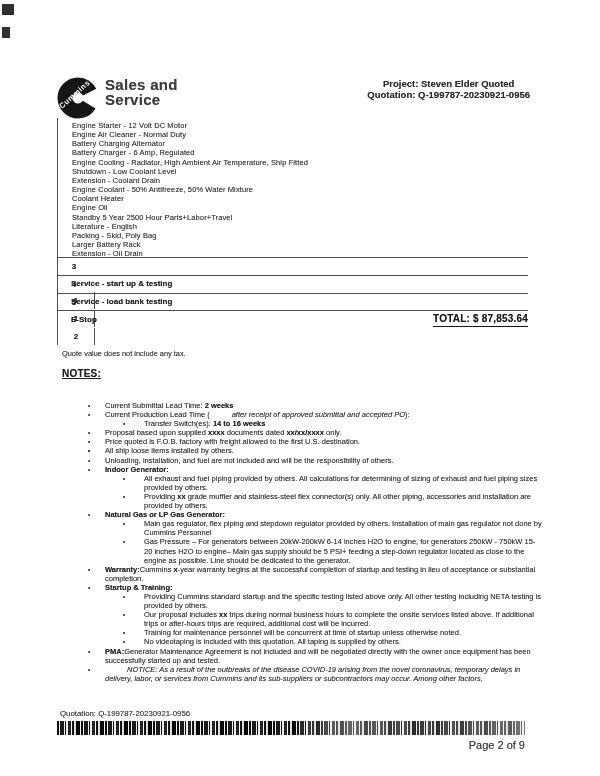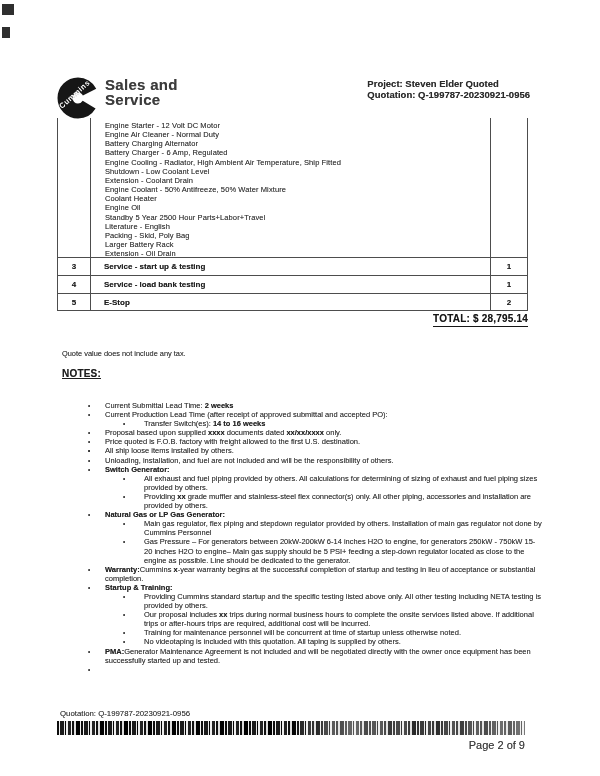--- a/index.html
+++ b/index.html
@@ -8,25 +8,25 @@
     font-family:"Liberation Sans","DejaVu Sans",sans-serif;color:#333;
     text-shadow:0 0 .3px rgba(50,50,50,.55);
   }
   .artifact{position:absolute;background:#2f2f2f;}
   .a1{left:2px;top:4px;width:12px;height:11px;}
   .a2{left:2px;top:27px;width:8px;height:11px;}
 
   .logo-wrap{position:absolute;left:57px;top:75px;width:44px;height:46px;}
   .brand{position:absolute;left:105px;top:77px;font-size:15px;font-weight:bold;
          color:#3c3c3c;line-height:15px;letter-spacing:.3px;}
-  .hdr-right{position:absolute;right:70px;top:79px;text-align:left;font-size:9.5px;
+  .hdr-right{position:absolute;right:70px;top:79px;text-align:center;font-size:9.5px;
              font-weight:bold;color:#2b2b2b;line-height:10.5px;}
 
   .tbl{position:absolute;left:57px;top:118px;width:471px;color:#2e2e2e;}
-  .tbl *{box-sizing:border-box;}
+  .tbl *{box-sizing:border-box;flex-direction:column;}
   .bigrow{display:flex;height:139px;}
   .cell{border-left:1px solid #4d4d4d;}
   .numc{width:33px;}
   .descc{width:400px;padding:3px 0 0 14px;}
   .qtyc{width:38px;border-right:1px solid #4d4d4d;}
   .item-line{font-size:7.5px;line-height:9.15px;letter-spacing:.1px;color:#3a3a3a;}
   .trow{display:flex;height:18px;border-top:1px solid #4d4d4d;font-weight:bold;
         font-size:8px;color:#1d1d1d;align-items:center;}
   .trow:last-child{border-bottom:1px solid #4d4d4d;}
   .trow .num{width:33px;text-align:center;border-left:1px solid #4d4d4d;align-self:stretch;line-height:17px;}
@@ -42,21 +42,21 @@
 
   .notes{position:absolute;left:57px;top:401px;width:486px;font-size:7.5px;
          line-height:9.1px;color:#383838;}
   .note{position:relative;}
   .note.lvl1{padding-left:48px;}
   .note.lvl2{padding-left:87px;}
   .note .bullet{position:absolute;font-size:6.5px;top:0;}
   .note.lvl1 .bullet{left:31px;}
   .note.lvl2 .bullet{left:66px;}
   .b{font-weight:bold;color:#222;margin-top:32px;}
-  .i{}
+  .i{font-style:italic;padding-left:22px;}
 
   .foot-q{position:absolute;left:60px;top:709px;font-size:7.8px;color:#3a3a3a;}
   .barcode{
     position:absolute;left:57px;top:721px;width:468px;height:14px;
     background-image:
       linear-gradient(90deg, rgba(255,255,255,0) 0%, rgba(255,255,255,0) 50%,
         rgba(248,248,248,.35) 62%, rgba(240,240,240,.15) 78%, rgba(250,250,250,.4) 100%),
       repeating-linear-gradient(90deg,
         #0e0e0e 0px,#0e0e0e 2px,#f2f2f2 2px,#f2f2f2 3px,
         #1a1a1a 3px,#1a1a1a 7px,#e8e8e8 7px,#e8e8e8 8px,
@@ -126,47 +126,47 @@
           <div class="qty">1</div>
         </div>
         <div class="trow">
           <div class="num">5</div>
           <div class="desc">E-Stop</div>
           <div class="qty">2</div>
         </div>
       </div>
   </div>
 
-  <div class="total">TOTAL: $ 28,795.14</div>
+  <div class="total">TOTAL: $ 87,853.64</div>
 
   <div class="taxnote">Quote value does not include any tax.</div>
   <div class="notes-h">NOTES:</div>
 
   <div class="notes">
       <div class="note lvl1"><span class="bullet">•</span><span>Current Submittal Lead Time: </span><span class="b">2 weeks</span></div>
       <div class="note lvl1"><span class="bullet">•</span><span>Current Production Lead Time (</span><span class="i">after receipt of approved submittal and accepted PO</span><span>):</span></div>
       <div class="note lvl2"><span class="bullet">•</span><span>Transfer Switch(es): </span><span class="b">14 to 16 weeks</span></div>
       <div class="note lvl1"><span class="bullet">•</span><span>Proposal based upon supplied </span><span class="b">xxxx</span><span> documents dated </span><span class="b">xx/xx/xxxx</span><span> only.</span></div>
       <div class="note lvl1"><span class="bullet">•</span><span>Price quoted is F.O.B. factory with freight allowed to the first U.S. destination.</span></div>
       <div class="note lvl1"><span class="bullet">•</span></div>
       <div class="note lvl1"><span class="bullet">•</span><span>All ship loose items installed by others.</span></div>
       <div class="note lvl1"><span class="bullet">•</span><span>Unloading, installation, and fuel are not included and will be the responsibility of others.</span></div>
-      <div class="note lvl1"><span class="bullet">•</span><span class="b">Switch Generator:</span></div>
+      <div class="note lvl1"><span class="bullet">•</span><span class="b">Indoor Generator:</span></div>
       <div class="note lvl2"><span class="bullet">•</span><span>All exhaust and fuel piping provided by others. All calculations for determining of sizing of exhaust and fuel piping sizes provided by others.</span></div>
       <div class="note lvl2"><span class="bullet">•</span><span>Providing </span><span class="b">xx</span><span> grade muffler and stainless-steel flex connector(s) only. All other piping, accessories and installation are provided by others.</span></div>
       <div class="note lvl1"><span class="bullet">•</span><span class="b">Natural Gas or LP Gas Generator:</span></div>
       <div class="note lvl2"><span class="bullet">•</span><span>Main gas regulator, flex piping and stepdown regulator provided by others. Installation of main gas regulator not done by Cummins Personnel</span></div>
       <div class="note lvl2"><span class="bullet">•</span><span>Gas Pressure – For generators between 20kW-200kW 6-14 inches H2O to engine, for generators 250kW - 750kW 15-20 inches H2O to engine– Main gas supply should be 5 PSI+ feeding a step-down regulator located as close to the engine as possible.  Line should be dedicated to the generator.</span></div>
       <div class="note lvl1"><span class="bullet">•</span><span class="b">Warranty:</span><span>Cummins </span><span class="b">x</span><span>-year warranty begins at the successful completion of startup and testing in lieu of acceptance or substantial completion.</span></div>
       <div class="note lvl1"><span class="bullet">•</span><span class="b">Startup &amp; Training:</span></div>
       <div class="note lvl2"><span class="bullet">•</span><span>Providing Cummins standard startup and the specific testing listed above only. All other testing including NETA testing is provided by others.</span></div>
       <div class="note lvl2"><span class="bullet">•</span><span>Our proposal includes </span><span class="b">xx</span><span> trips during normal business hours to complete the onsite services listed above. If additional trips or after-hours trips are required, additional cost will be incurred.</span></div>
       <div class="note lvl2"><span class="bullet">•</span><span>Training for maintenance personnel will be concurrent at time of startup unless otherwise noted.</span></div>
       <div class="note lvl2"><span class="bullet">•</span><span>No videotaping is included with this quotation.  All taping is supplied by others.</span></div>
       <div class="note lvl1"><span class="bullet">•</span><span class="b">PMA:</span><span>Generator Maintenance Agreement is not included and will be negotiated directly with the owner once equipment has been successfully started up and tested.</span></div>
-      <div class="note lvl1"><span class="bullet">•</span></div>
+      <div class="note lvl1"><span class="bullet">•</span><span class="i">NOTICE: As a result of the outbreaks of the disease COVID-19 arising from the novel coronavirus, temporary delays in delivery, labor, or services from Cummins and its sub-suppliers or subcontractors may occur. Among other factors,</span></div>
     </div>
 
   <div class="foot-q">Quotation: Q-199787-20230921-0956</div>
   <div class="barcode"></div>
   <div class="pageno">Page 2 of 9</div>
 
 </div>
 
 </body></html>

